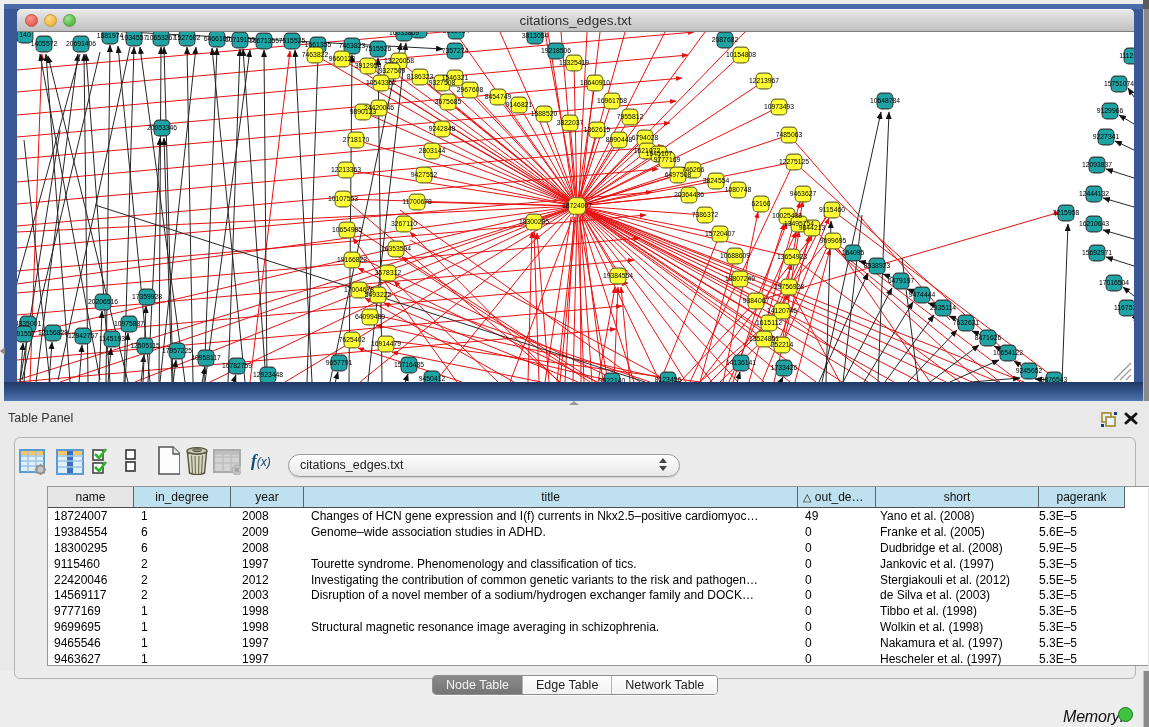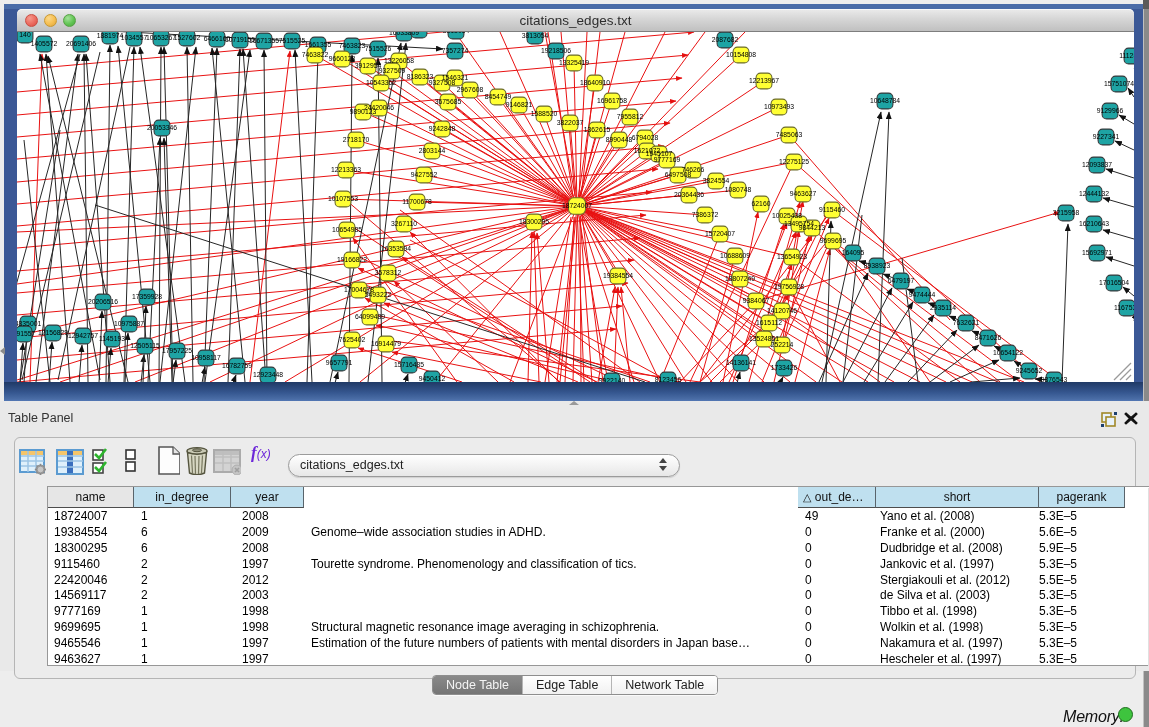--- a/index.html
+++ b/index.html
@@ -709,50 +709,52 @@
 <rect x="2" y="3" width="24" height="4" fill="#bdbdbd"></rect>
 <g stroke="#bdbdbd" stroke-width="1.5">
             <line x1="10" y1="3" x2="10" y2="23"></line>
             <line x1="18" y1="3" x2="18" y2="23"></line>
 <line x1="2" y1="9" x2="26" y2="9"></line>
             <line x1="2" y1="15" x2="26" y2="15"></line>
           </g>
 <circle cx="24" cy="22" r="5" fill="#c2c2c2" stroke="#ababab"></circle>
 <path d="M22,20 L26,24 M26,20 L22,24" stroke="#9b9b9b" stroke-width="1.6"></path>
 </svg>
-<div class="icon" style="left:233px;top:2px;font-size:15px;color:#6d28d9;">
+<div class="icon" style="left:233px;top:10px;font-size:15px;color:#0c4a6e;">
 <span style="font-family:'Liberation Serif',serif;font-style:italic;font-weight:bold;font-size:17px;">f</span><span style="font-style:italic;font-size:12px;">(x)</span></div>
       <div id="dropdown">citations_edges.txt<div class="arrows">
             <div class="up"></div>
             <div class="dn"></div>
           </div></div>
     </div>
     <div id="tablewrap">
       <div class="th" style="left:0;width:86px;background:#e6e6e6;">name</div>
       <div class="th" style="left:86px;width:97px;">in_degree</div>
       <div class="th" style="left:183px;width:73px;">year</div>
+      <div class="th" style="left:256px;width:494px;">title</div>
       <div class="th" style="left:750px;width:78px;text-align:left;padding-left:5px;"><span style="font-size:11px;">△</span> out_de…</div>
       <div class="th" style="left:828px;width:163px;">short</div>
       <div class="th" style="left:991px;width:86px;">pagerank</div>
       <div id="rowsarea">
 <div class="tr">
             <span class="c-name">18724007</span>
             <span class="c-ind">1</span>
             <span class="c-year">2008</span>
+            <span class="c-title">Changes of HCN gene expression and I(f) currents in Nkx2.5–positive cardiomyoc…</span>
             <span class="c-out">49</span>
             <span class="c-short">Yano et al. (2008)</span>
             <span class="c-pr">5.3E–5</span>
           </div>
 <div class="tr">
             <span class="c-name">19384554</span>
             <span class="c-ind">6</span>
             <span class="c-year">2009</span>
             <span class="c-title">Genome–wide association studies in ADHD.</span>
             <span class="c-out">0</span>
-            <span class="c-short">Franke et al. (2000)</span>
+            <span class="c-short">Franke et al. (2005)</span>
             <span class="c-pr">5.6E–5</span>
           </div>
 <div class="tr">
             <span class="c-name">18300295</span>
             <span class="c-ind">6</span>
             <span class="c-year">2008</span>
             <span class="c-out">0</span>
             <span class="c-short">Dudbridge et al. (2008)</span>
             <span class="c-pr">5.9E–5</span>
           </div>
@@ -762,28 +764,30 @@
             <span class="c-year">1997</span>
             <span class="c-title">Tourette syndrome. Phenomenology and classification of tics.</span>
             <span class="c-out">0</span>
             <span class="c-short">Jankovic et al. (1997)</span>
             <span class="c-pr">5.3E–5</span>
           </div>
 <div class="tr">
             <span class="c-name">22420046</span>
             <span class="c-ind">2</span>
             <span class="c-year">2012</span>
+            <span class="c-title">Investigating the contribution of common genetic variants to the risk and pathogen…</span>
             <span class="c-out">0</span>
             <span class="c-short">Stergiakouli et al. (2012)</span>
             <span class="c-pr">5.5E–5</span>
           </div>
 <div class="tr">
             <span class="c-name">14569117</span>
             <span class="c-ind">2</span>
             <span class="c-year">2003</span>
+            <span class="c-title">Disruption of a novel member of a sodium/hydrogen exchanger family and DOCK…</span>
             <span class="c-out">0</span>
             <span class="c-short">de Silva et al. (2003)</span>
             <span class="c-pr">5.3E–5</span>
           </div>
 <div class="tr">
             <span class="c-name">9777169</span>
             <span class="c-ind">1</span>
             <span class="c-year">1998</span>
             <span class="c-out">0</span>
             <span class="c-short">Tibbo et al. (1998)</span>
@@ -795,21 +799,20 @@
             <span class="c-year">1998</span>
             <span class="c-title">Structural magnetic resonance image averaging in schizophrenia.</span>
             <span class="c-out">0</span>
             <span class="c-short">Wolkin et al. (1998)</span>
             <span class="c-pr">5.3E–5</span>
           </div>
 <div class="tr">
             <span class="c-name">9465546</span>
             <span class="c-ind">1</span>
             <span class="c-year">1997</span>
-            <span class="c-title">Estimation of the future numbers of patients with mental disorders in Japan base…</span>
             <span class="c-out">0</span>
             <span class="c-short">Nakamura et al. (1997)</span>
             <span class="c-pr">5.3E–5</span>
           </div>
 <div class="tr">
             <span class="c-name">9463627</span>
             <span class="c-ind">1</span>
             <span class="c-year">1997</span>
             <span class="c-out">0</span>
             <span class="c-short">Hescheler et al. (1997)</span>

